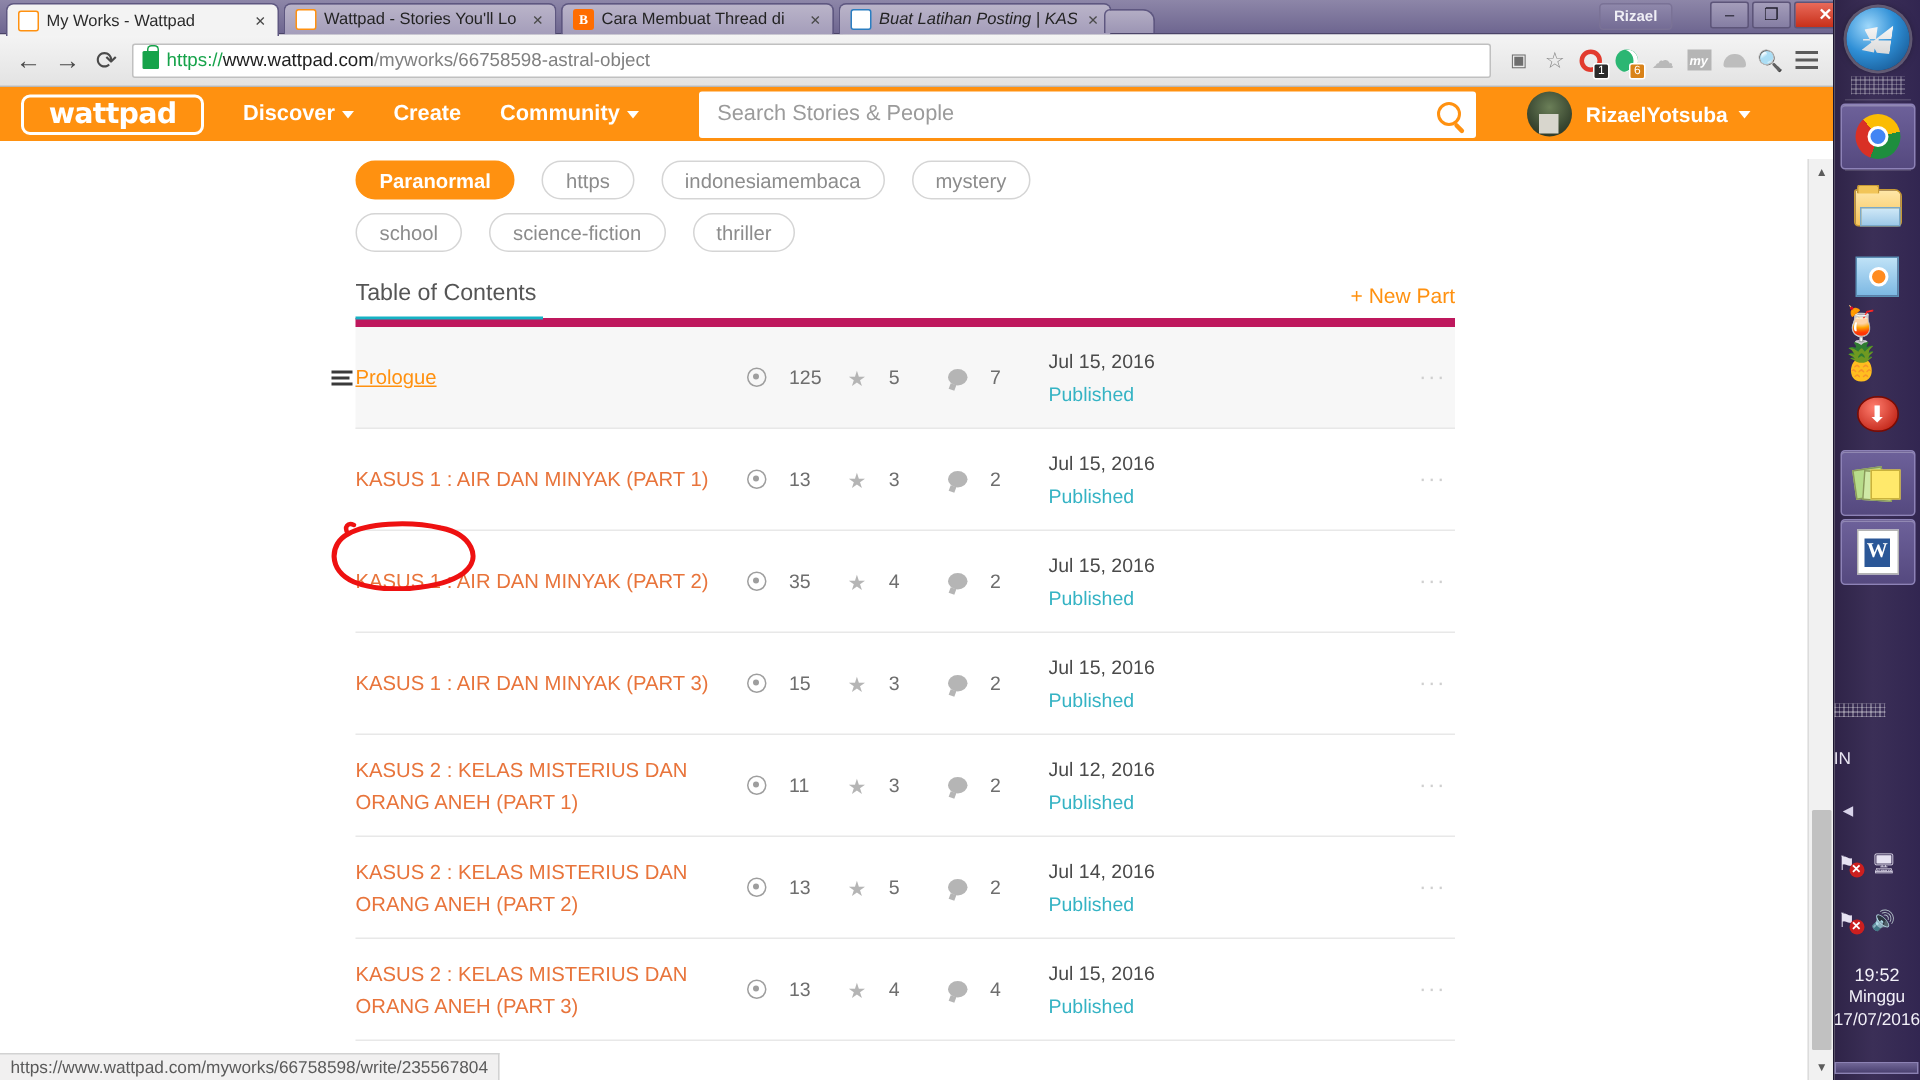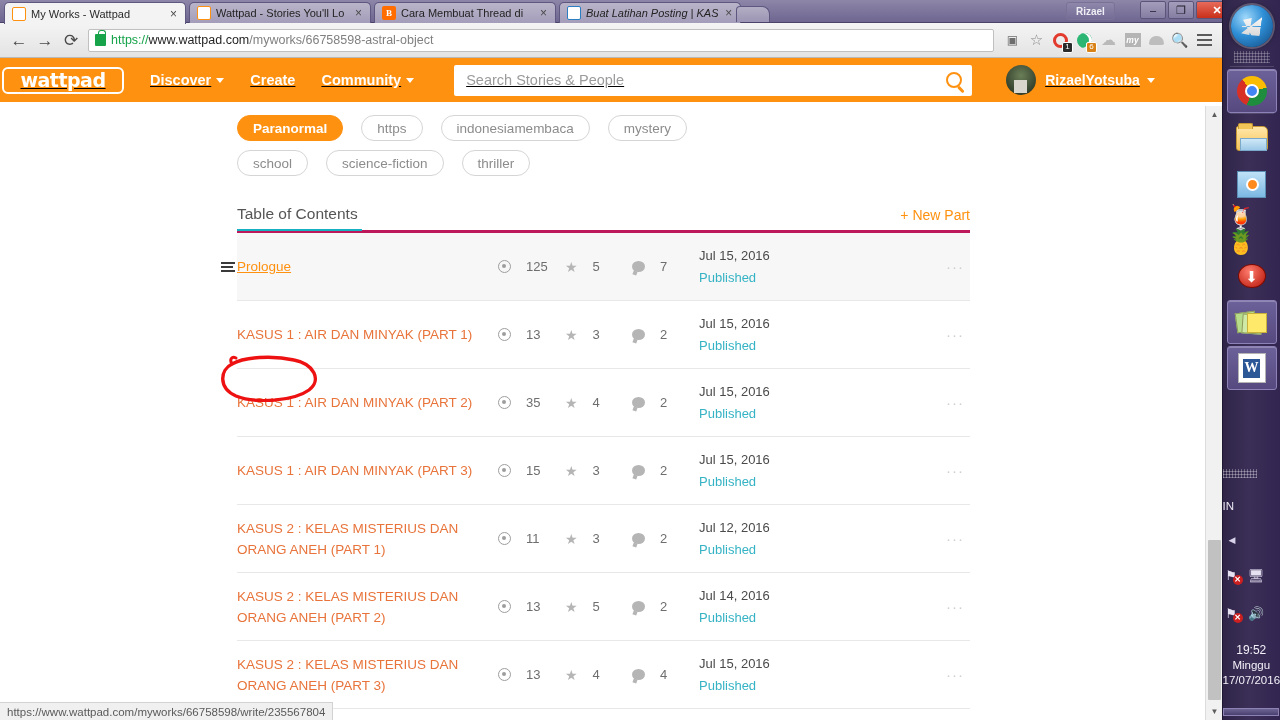--- a/index.html
+++ b/index.html
@@ -182,25 +182,24 @@
   .trans-ico { font-size: 12px; color: #6e6e6e; }
 
   
   .page {
     position: relative;
     height: 662px;
     background: #fff;
     overflow: hidden;
   }
   .wp-header {
-    height: 44px;
+    height: 36px;
     background: #ff9110;
     display: flex; align-items: center;
-    padding: 0 16px 0 2px;
-    text-decoration: underline;
+    padding: 0 16px 0 14px;
   }
   .wp-logo {
     width: 122px; height: 27px;
     border: 2px solid #fff;
     border-radius: 6px;
     color: #fff;
     font-size: 19px; font-weight: bold;
     letter-spacing: -0.5px;
     display: flex; align-items: center; justify-content: center;
     font-family: "DejaVu Sans", sans-serif;
@@ -276,24 +275,24 @@
     color: #8c8c8c;
     font-size: 13.5px;
     display: flex; align-items: center;
     padding: 0 15px;
     margin: 0 18px 9px 0;
     background: #fff;
   }
   .tag.primary { background: #ff9110; border-color: #ff9110; color: #fff; font-weight: bold; }
 
   .toc-head {
-    margin: 20px 0 0 237px;
+    margin: 10px 0 0 237px;
     width: 733px;
     display: flex; align-items: flex-end; justify-content: space-between;
-    border-bottom: 3px solid #be185d;
+    border-bottom: 6px solid #be185d;
     padding-bottom: 7px;
     position: relative;
   }
   .toc-title { font-size: 15.5px; color: #555; }
   .toc-title::after {
     content: "";
     position: absolute; left: 0; bottom: -1px;
     width: 125px; height: 2px;
     background: #16b2c4;
   }

